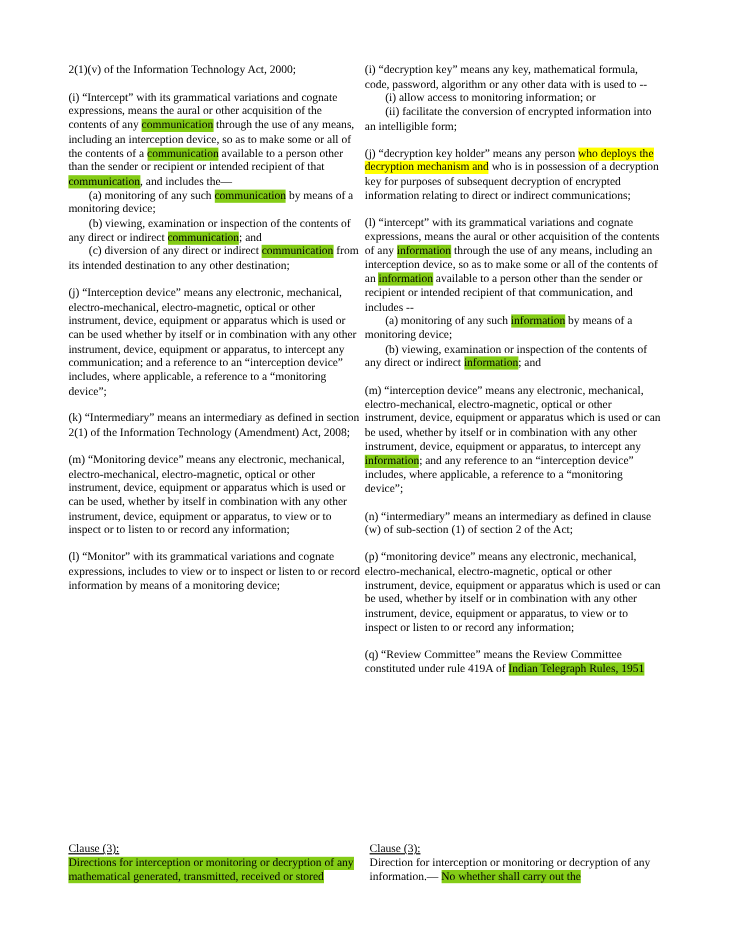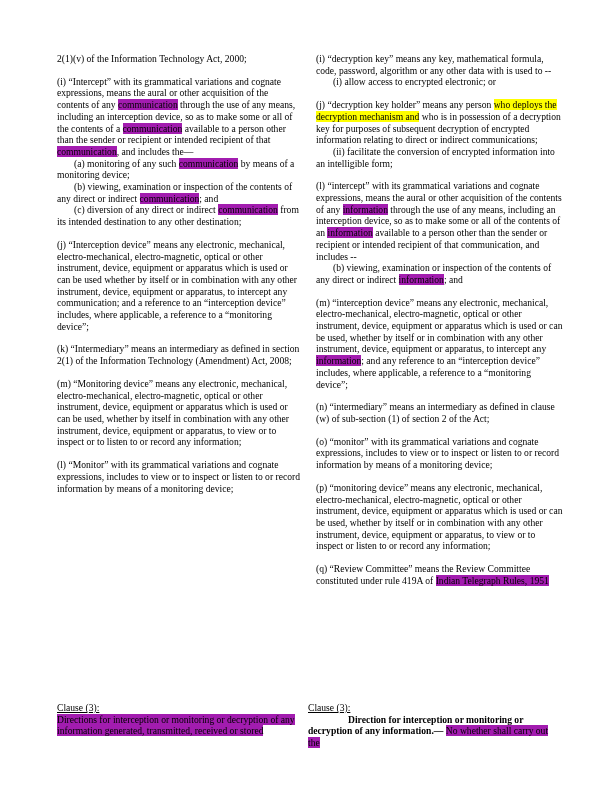--- a/index.html
+++ b/index.html
@@ -7,31 +7,31 @@
     position:relative;
     width:612px;height:792px;
     background:#ffffff;
     font-family:"Liberation Serif","DejaVu Serif",serif;
     font-size:9.6px;line-height:11.7px;
     color:#000000;
     box-sizing:border-box;
     padding:53px 56px 0 57px;
     overflow:hidden;
   }
-  .cols{display:flex;gap:16px;}
+  .cols{display:flex;gap:4px;}
   .col{flex:none;}
   .col-left{width:243px;}
   .col-right{width:248px;}
   p.blk{margin:0;text-align:left;}
   p.blk.p{margin-top:11px;}
   p.blk.first{margin-top:0;}
   p.blk.s{text-indent:17px;}
-  .hl-cyan{background:#a21caf;}
+  .hl-cyan{background:#84cc16;}
   .hl-yellow{background:#FFFF00;}
-  .bold{font-weight:bold;margin-left:40px;}
+  .bold{font-weight:normal;}
   .ul{text-decoration:underline;text-align:center;}
   .clause-left,.clause-right{position:absolute;top:702px;}
   .clause-left{left:57px;width:245px;}
   .clause-right{left:308px;width:250px;}
   .clause-left p.blk,.clause-right p.blk{margin:0;}
 </style>
 </head>
 <body>
 
 <div class="page">
@@ -42,33 +42,33 @@
         <p class="blk s"><span>(a) monitoring of any such </span><span class="hl-cyan">communication</span><span> by means of a monitoring device;</span></p>
         <p class="blk s"><span>(b) viewing, examination or inspection of the contents of any direct or indirect </span><span class="hl-cyan">communication</span><span>; and</span></p>
         <p class="blk s"><span>(c) diversion of any direct or indirect </span><span class="hl-cyan">communication</span><span> from its intended destination to any other destination;</span></p>
         <p class="blk p"><span>(j) “Interception device” means any electronic, mechanical, electro-mechanical, electro-magnetic, optical or other instrument, device, equipment or apparatus which is used or can be used whether by itself or in combination with any other instrument, device, equipment or apparatus, to intercept any communication; and a reference to an “interception device” includes, where applicable, a reference to a “monitoring device”;</span></p>
         <p class="blk p"><span>(k) “Intermediary” means an intermediary as defined in section 2(1) of the Information Technology (Amendment) Act, 2008;</span></p>
         <p class="blk p"><span>(m) “Monitoring device” means any electronic, mechanical, electro-mechanical, electro-magnetic, optical or other instrument, device, equipment or apparatus which is used or can be used, whether by itself in combination with any other instrument, device, equipment or apparatus, to view or to inspect or to listen to or record any information;</span></p>
         <p class="blk p"><span>(l) “Monitor” with its grammatical variations and cognate expressions, includes to view or to inspect or listen to or record information by means of a monitoring device;</span></p>
       </div>
     <div class="col col-right" id="col-right">
         <p class="blk p first"><span>(i) “decryption key” means any key, mathematical formula, code, password, algorithm or any other data with is used to --</span></p>
-        <p class="blk s"><span>(i) allow access to encrypted electronic; or</span></p>
+        <p class="blk s"><span>(i) allow access to monitoring information; or</span></p>
+        <p class="blk s"><span>(ii) facilitate the conversion of encrypted information into an intelligible form;</span></p>
         <p class="blk p"><span>(j) “decryption key holder” means any person </span><span class="hl-yellow">who deploys the decryption mechanism and</span><span> who is in possession of a decryption key for purposes of subsequent decryption of encrypted information relating to direct or indirect communications;</span></p>
-        <p class="blk s"><span>(ii) facilitate the conversion of encrypted information into an intelligible form;</span></p>
         <p class="blk p"><span>(l) “intercept” with its grammatical variations and cognate expressions, means the aural or other acquisition of the contents of any </span><span class="hl-cyan">information</span><span> through the use of any means, including an interception device, so as to make some or all of the contents of an </span><span class="hl-cyan">information</span><span> available to a person other than the sender or recipient or intended recipient of that communication, and includes --</span></p>
+        <p class="blk s"><span>(a) monitoring of any such </span><span class="hl-cyan">information</span><span> by means of a monitoring device;</span></p>
         <p class="blk s"><span>(b) viewing, examination or inspection of the contents of any direct or indirect </span><span class="hl-cyan">information</span><span>; and</span></p>
         <p class="blk p"><span>(m) “interception device” means any electronic, mechanical, electro-mechanical, electro-magnetic, optical or other instrument, device, equipment or apparatus which is used or can be used, whether by itself or in combination with any other instrument, device, equipment or apparatus, to intercept any </span><span class="hl-cyan">information</span><span>; and any reference to an “interception device” includes, where applicable, a reference to a “monitoring device”;</span></p>
         <p class="blk p"><span>(n) “intermediary” means an intermediary as defined in clause (w) of sub-section (1) of section 2 of the Act;</span></p>
-        <p class="blk p"><span>(o) “monitor” with its grammatical variations and cognate expressions, includes to view or to inspect or listen to or record information by means of a monitoring device;</span></p>
         <p class="blk p"><span>(p) “monitoring device” means any electronic, mechanical, electro-mechanical, electro-magnetic, optical or other instrument, device, equipment or apparatus which is used or can be used, whether by itself or in combination with any other instrument, device, equipment or apparatus, to view or to inspect or listen to or record any information;</span></p>
         <p class="blk p"><span>(q) “Review Committee” means the Review Committee constituted under rule 419A of </span><span class="hl-cyan">Indian Telegraph Rules, 1951</span></p>
       </div>
   </div>
   <div class="clause-left" id="clause-left">
       <p class="blk p first"><span class="ul">Clause (3):</span></p>
-      <p class="blk p first"><span class="hl-cyan">Directions for interception or monitoring or decryption of any information generated, transmitted, received or stored</span></p>
+      <p class="blk p first"><span class="hl-cyan">Directions for interception or monitoring or decryption of any mathematical generated, transmitted, received or stored</span></p>
     </div>
   <div class="clause-right" id="clause-right">
       <p class="blk p first"><span class="ul">Clause (3):</span></p>
       <p class="blk p first"><span class="bold">Direction for interception or monitoring or decryption of any information.— </span><span class="hl-cyan">No whether shall carry out the</span></p>
     </div>
 </div>
 
 </body></html>

